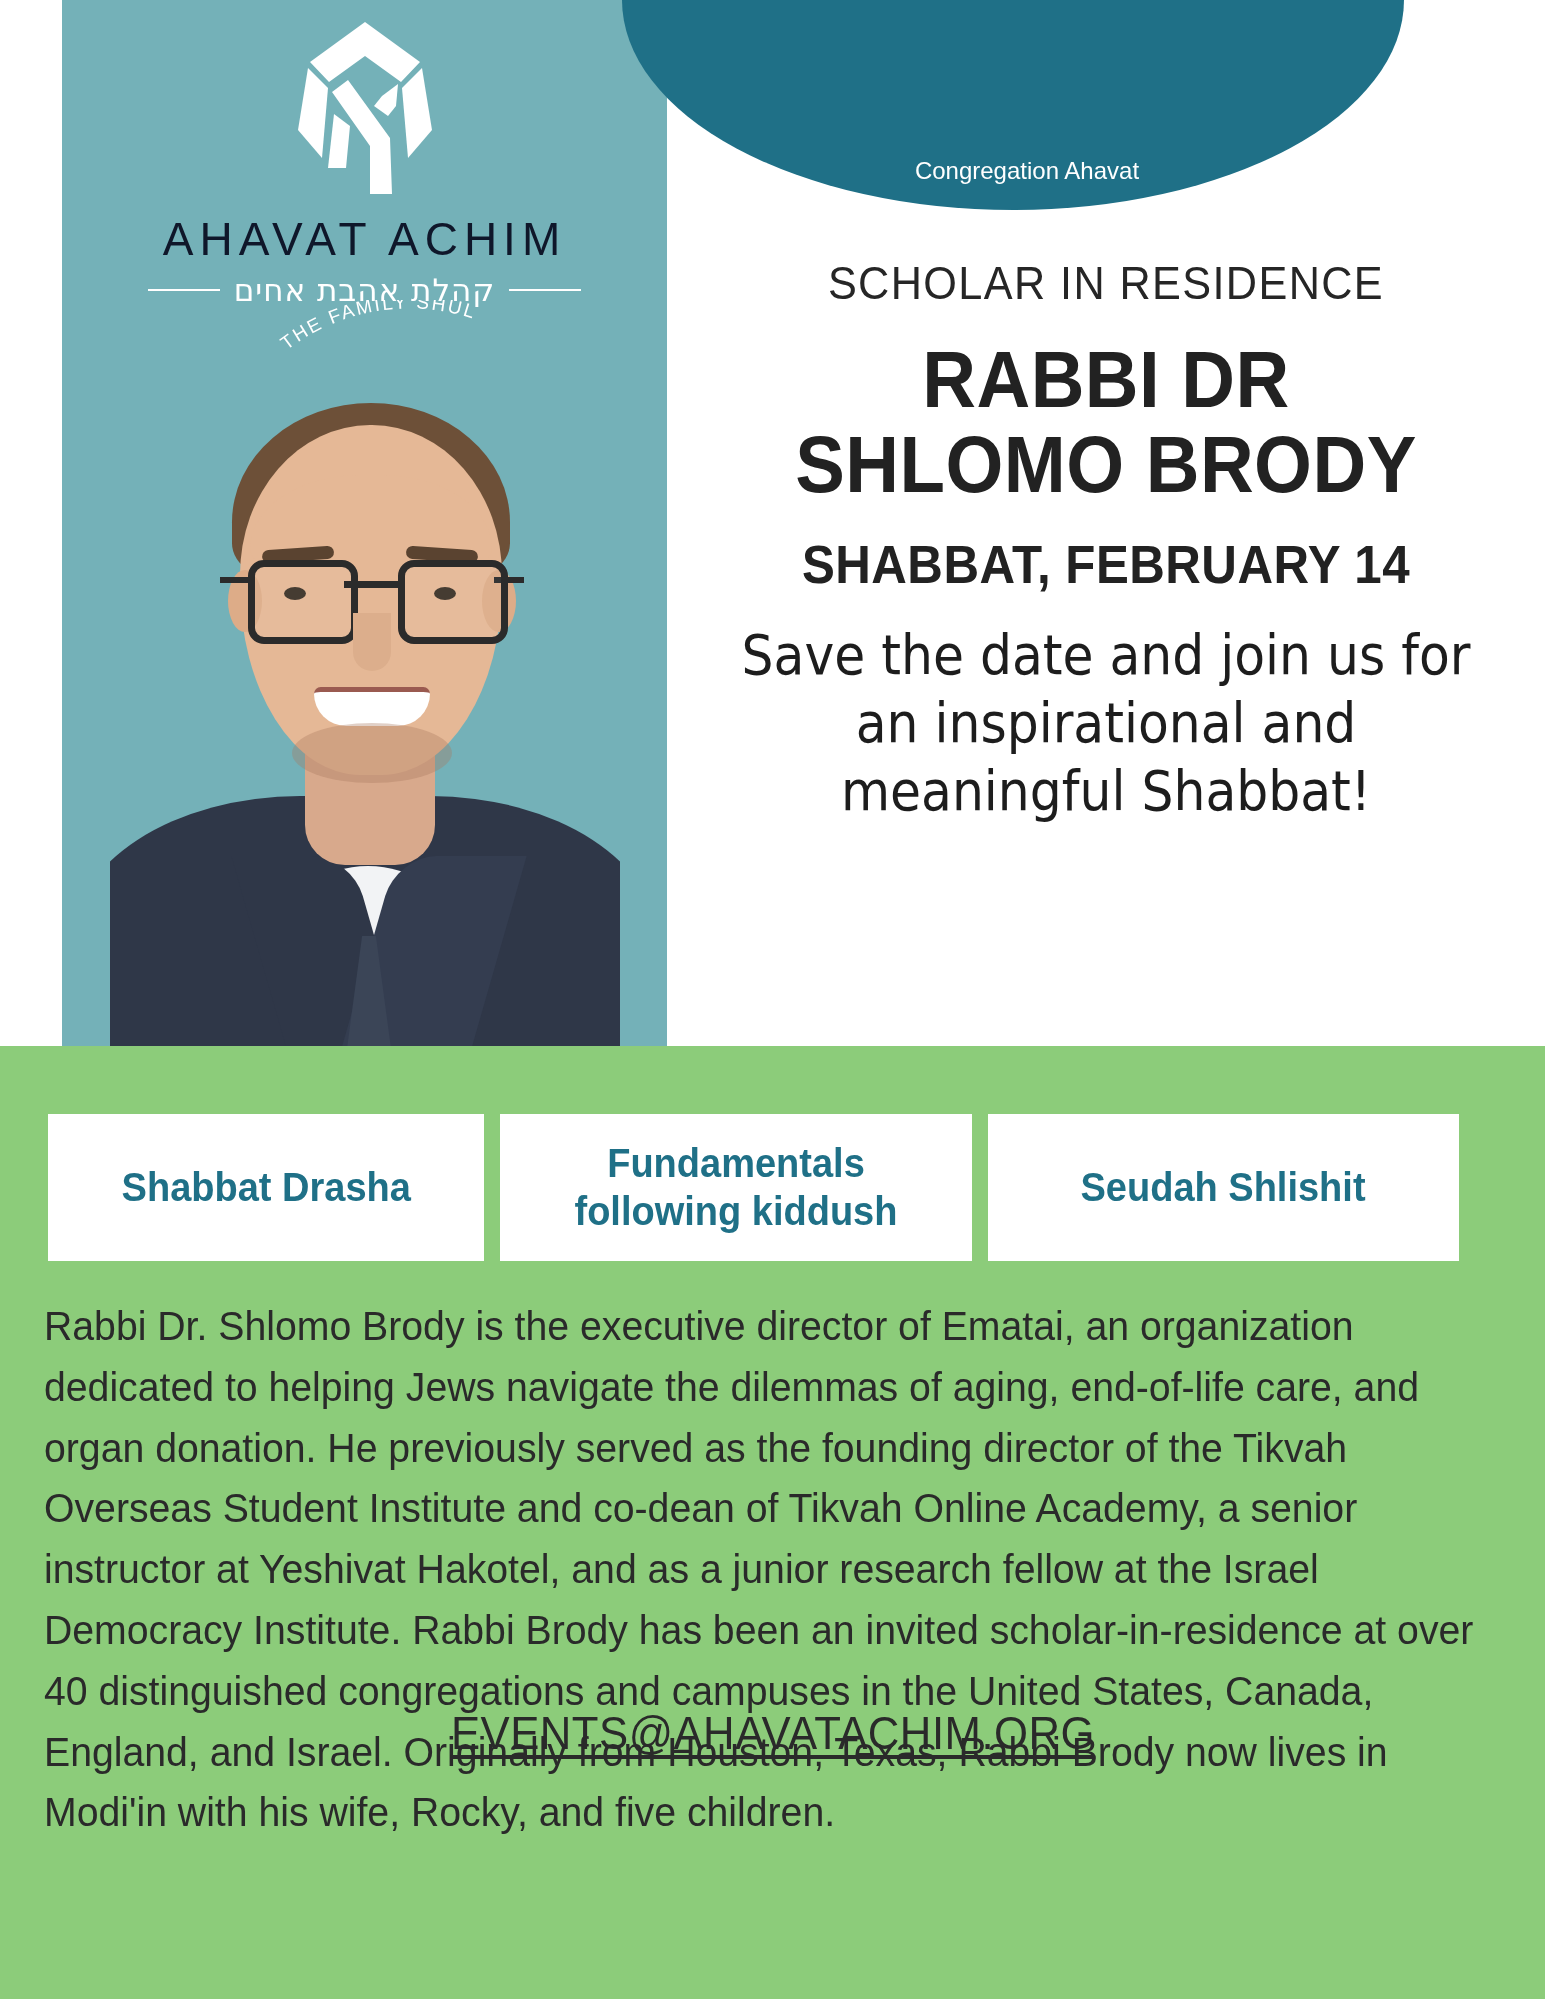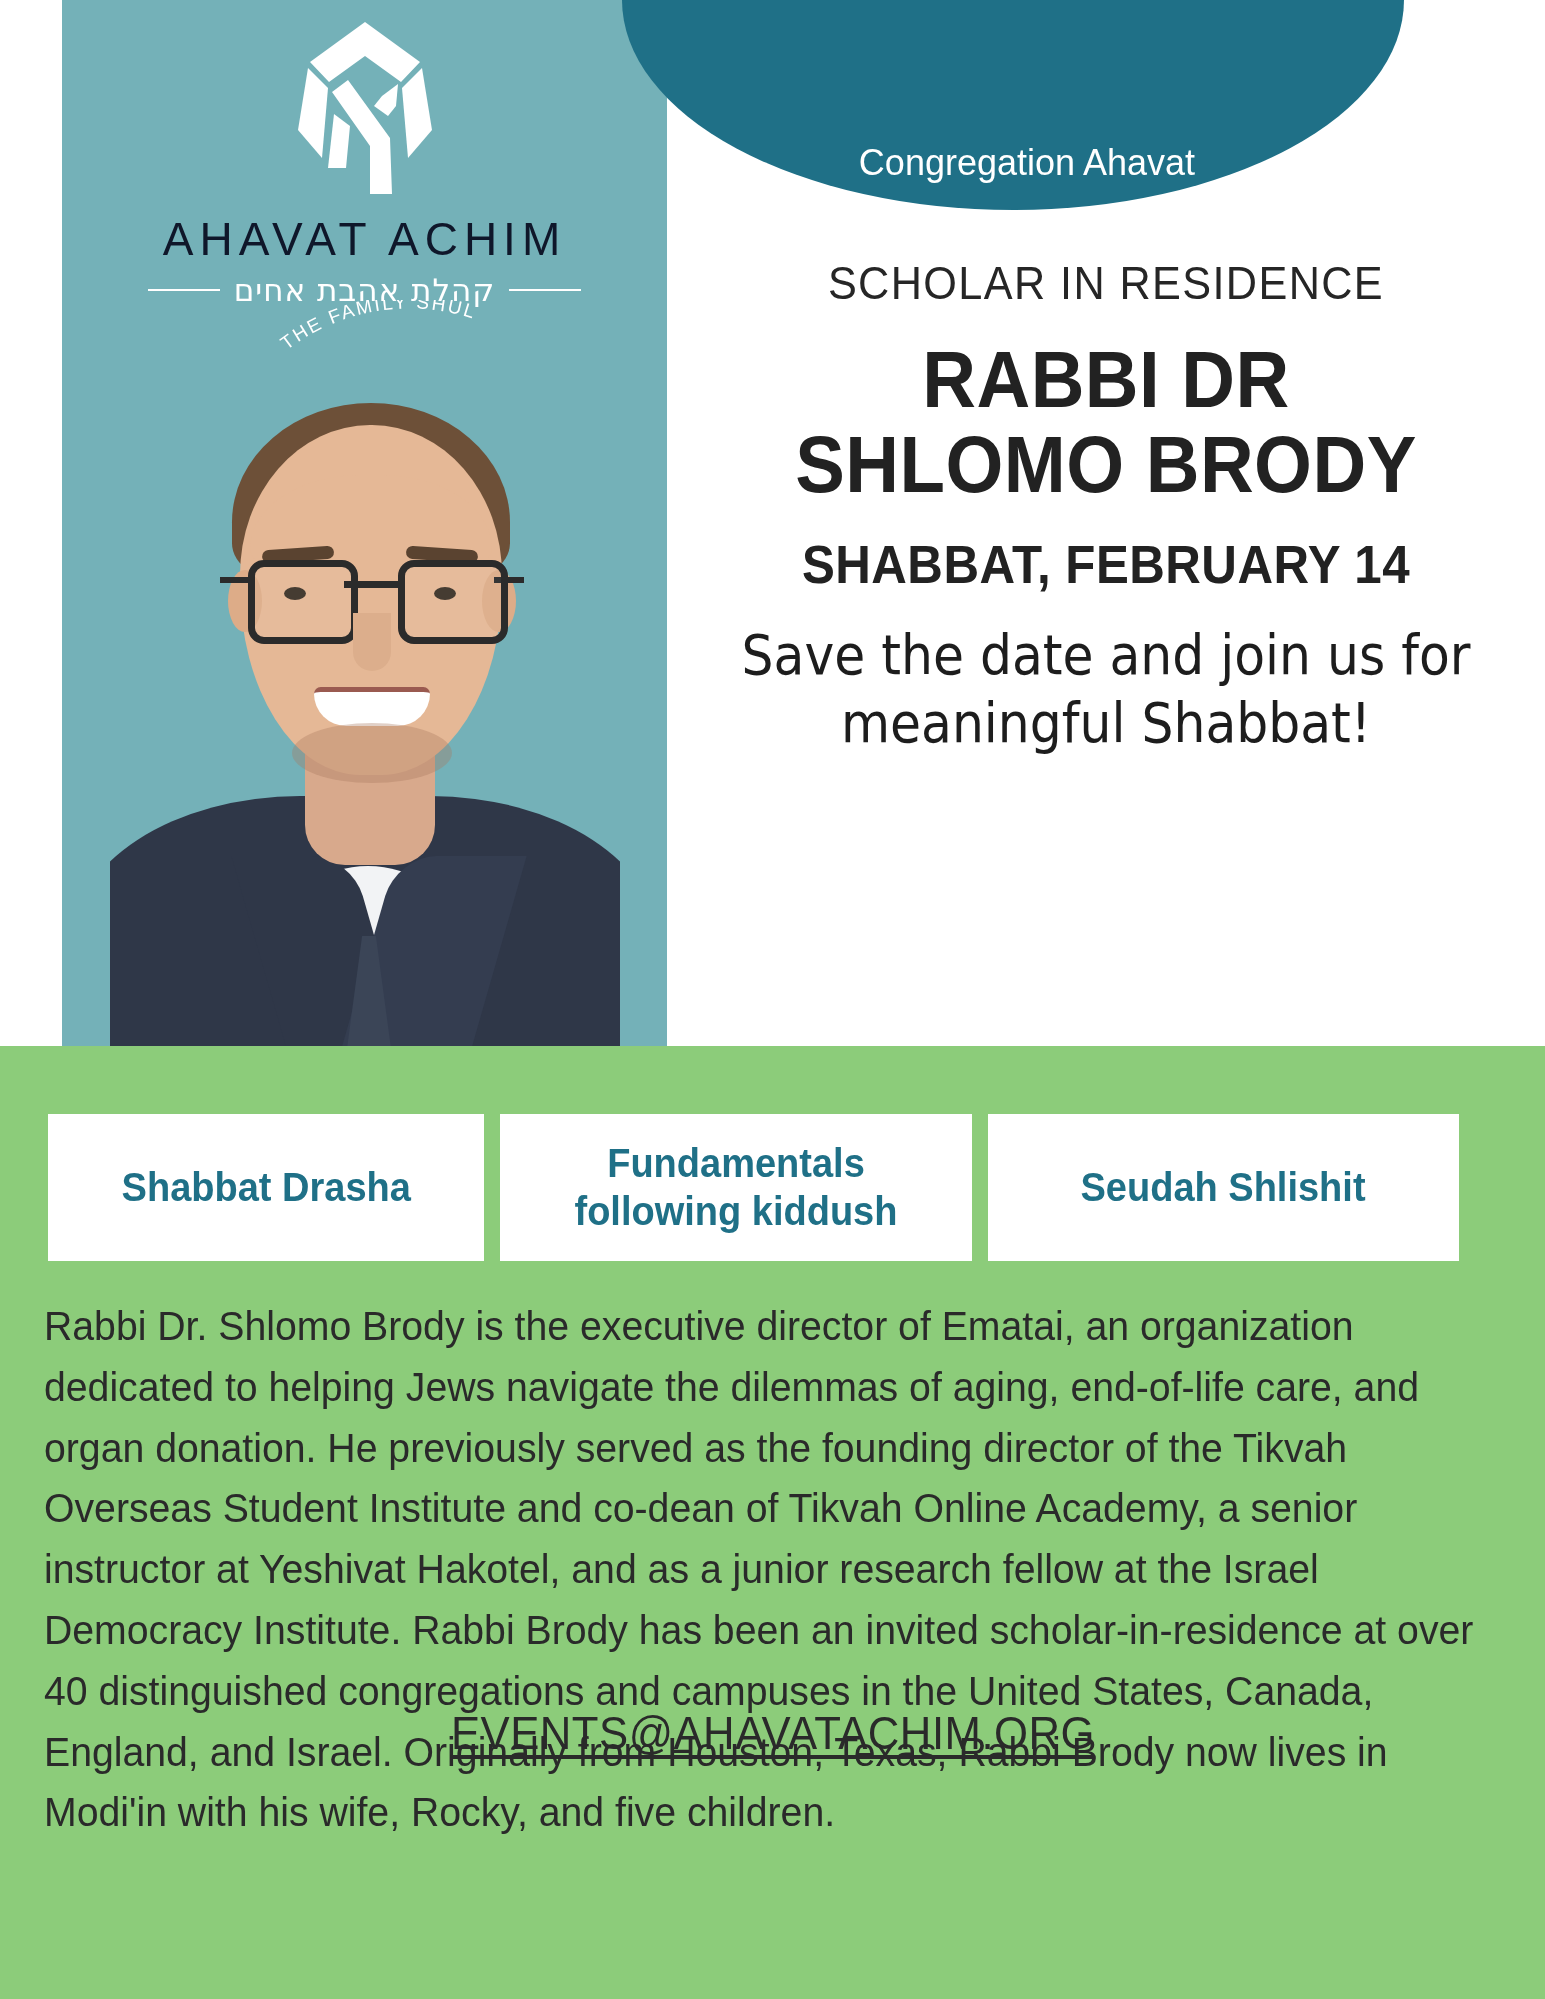--- a/index.html
+++ b/index.html
@@ -256,21 +256,21 @@
     background: #1f7087;
     border-radius: 0 0 391px 391px / 0 0 210px 210px;
     color: #ffffff;
     display: flex;
     align-items: flex-end;
     justify-content: center;
     padding-bottom: 22px;
     box-sizing: border-box;
   }
   #presents-text {
-    font-size: 36px;
+    font-size: 24px;
     line-height: 1.42;
     text-align: center;
     font-weight: 400;
     max-width: 430px;
     margin-left: 28px;
   }
 
   
   #hero {
     position: absolute;
@@ -461,20 +461,21 @@
 
   <div id="hero">
     <div id="eyebrow">SCHOLAR IN RESIDENCE</div>
     <div id="speaker-name">
       <div>RABBI DR</div>
       <div>SHLOMO BRODY</div>
     </div>
     <div id="event-date">SHABBAT, FEBRUARY 14</div>
     <div id="tagline-script">
       <div>Save the date and join us for</div>
+      <div>an inspirational and</div>
       <div>meaningful Shabbat!</div>
     </div>
   </div>
 </div>
 
 <div id="green-section">
 
   <div id="topic-row">
     <div class="topic-card">
       <div class="topic-label">Shabbat Drasha</div>

